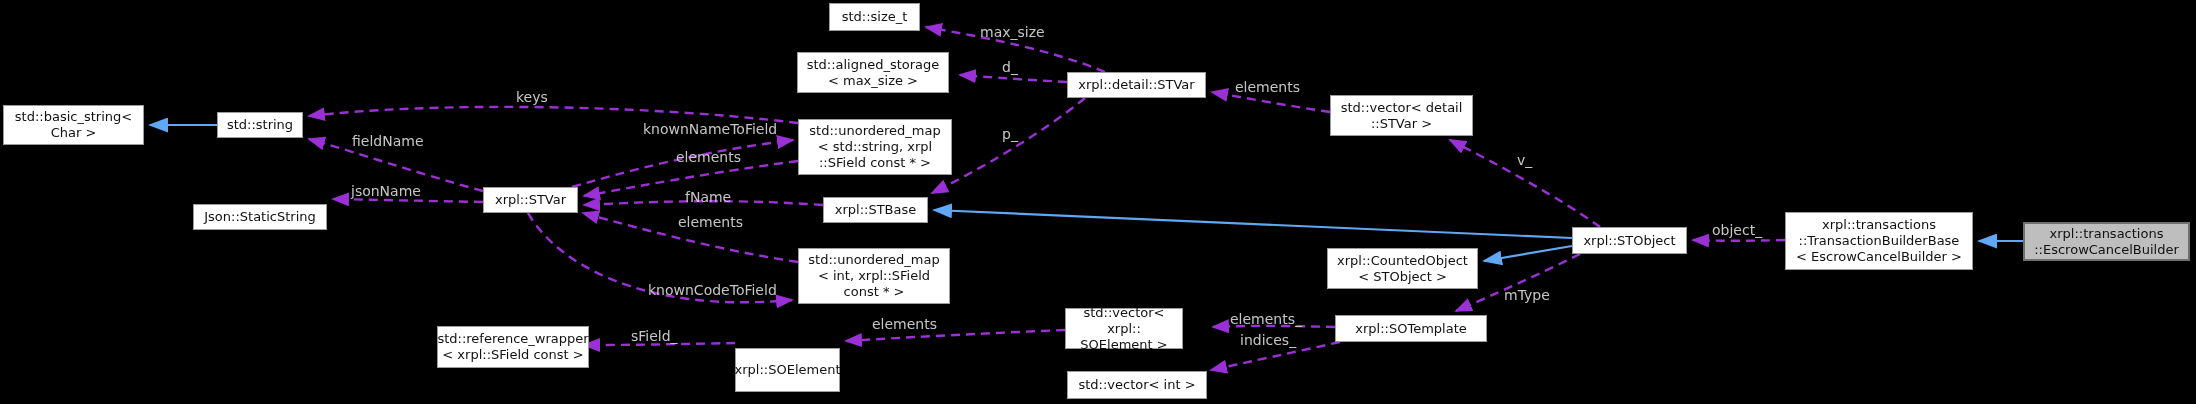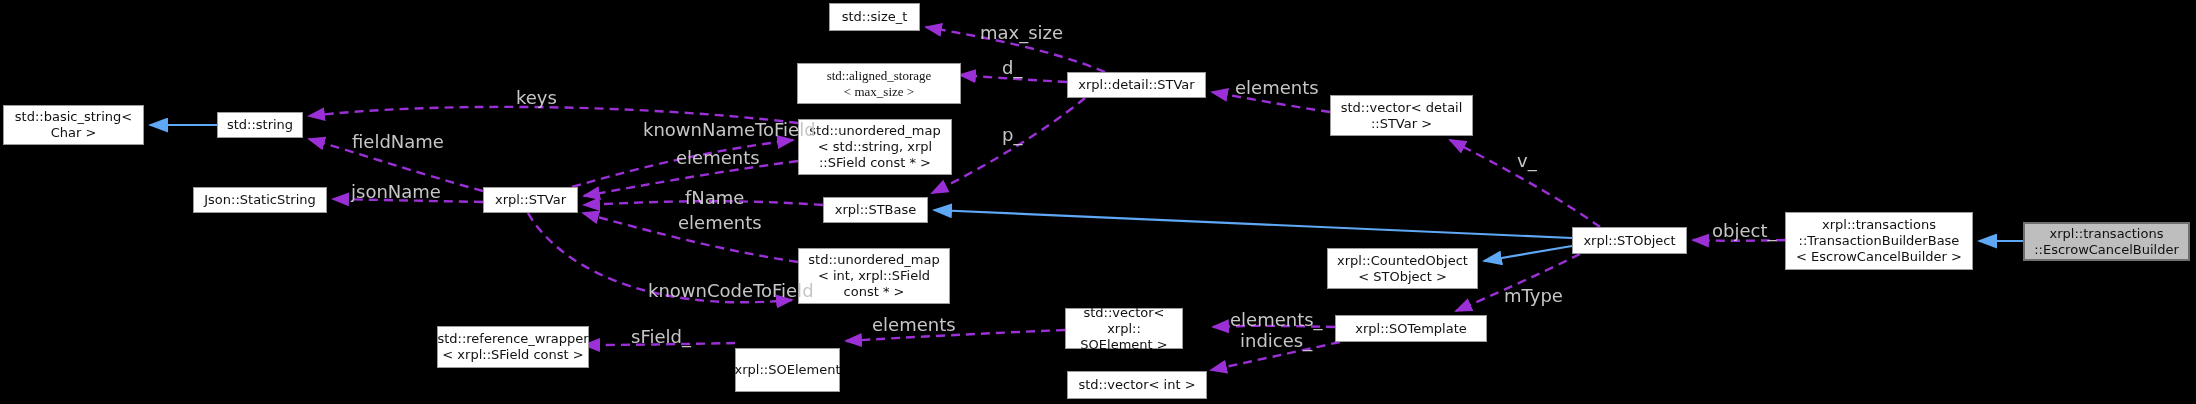--- a/index.html
+++ b/index.html
@@ -27,21 +27,21 @@
   .node{
     position:absolute;box-sizing:border-box;
     background:var(--node-fill);border:1px solid var(--node-border);
     color:var(--node-text);font-size:13px;line-height:16px;
     display:flex;align-items:center;justify-content:center;
     text-align:center;white-space:pre-line;padding:1px 4px;
   }
   .node.highlight{background:var(--highlight-fill);border:2px solid var(--highlight-border);}
   .elabel{
     position:absolute;color:var(--edge-label);
-    font-size:18px;line-height:13px;white-space:nowrap;
+    font-size:14px;line-height:13px;white-space:nowrap;
   }
 </style>
 </head>
 <body>
 
 <div id="stage">
 
   <svg id="edges" viewBox="0 0 2196 404" xmlns="http://www.w3.org/2000/svg">
     <defs>
       <marker id="arrowM" markerUnits="userSpaceOnUse" markerWidth="18" markerHeight="14" refX="16" refY="7" orient="auto">
@@ -72,32 +72,32 @@
     <path class="edge-dashed" marker-end="url(#arrowM)" d="M 1065 330 C 990 333 912 337 846 341"></path>
     <path class="edge-dashed" marker-end="url(#arrowM)" d="M 735 343 C 688 344 632 345 584 345"></path>
 
     <path class="edge-solid" marker-end="url(#arrowB)" d="M 217 125 L 150 125"></path>
     <path class="edge-solid" marker-end="url(#arrowB)" d="M 1572 238 L 934 210"></path>
     <path class="edge-solid" marker-end="url(#arrowB)" d="M 1572 246 L 1484 261"></path>
     <path class="edge-solid" marker-end="url(#arrowB)" d="M 2023 241 L 1979 241"></path>
   </svg>
 
   <div class="node" style="left:829px;top:3px;width:91px;height:28px;">std::size_t</div>
-  <div class="node" style="left:797px;top:63px;width:164px;height:41px;font-family:Liberation Serif, serif;">std::aligned_storage
+  <div class="node" style="left:797px;top:52px;width:152px;height:41px;">std::aligned_storage
 &lt; max_size &gt;</div>
   <div class="node" style="left:1067px;top:72px;width:139px;height:26px;text-align:center;">xrpl::detail::STVar</div>
   <div class="node" style="left:1330px;top:95px;width:143px;height:41px;">std::vector&lt; detail
 ::STVar &gt;</div>
   <div class="node" style="left:3px;top:105px;width:141px;height:40px;">std::basic_string&lt;
 Char &gt;</div>
   <div class="node" style="left:217px;top:112px;width:86px;height:26px;">std::string</div>
   <div class="node" style="left:798px;top:119px;width:154px;height:56px;">std::unordered_map
 &lt; std::string, xrpl
 ::SField const * &gt;</div>
-  <div class="node" style="left:193px;top:187px;width:134px;height:26px;">Json::StaticString</div>
+  <div class="node" style="left:193px;top:204px;width:134px;height:26px;">Json::StaticString</div>
   <div class="node" style="left:483px;top:187px;width:95px;height:26px;">xrpl::STVar</div>
   <div class="node" style="left:823px;top:197px;width:105px;height:26px;">xrpl::STBase</div>
   <div class="node" style="left:1572px;top:227px;width:115px;height:27px;">xrpl::STObject</div>
   <div class="node" style="left:1785px;top:212px;width:188px;height:58px;">xrpl::transactions
 ::TransactionBuilderBase
 &lt; EscrowCancelBuilder &gt;</div>
   <div class="node highlight" style="left:2023px;top:222px;width:167px;height:39px;">xrpl::transactions
 ::EscrowCancelBuilder</div>
   <div class="node" style="left:798px;top:248px;width:152px;height:56px;">std::unordered_map
 &lt; int, xrpl::SField

